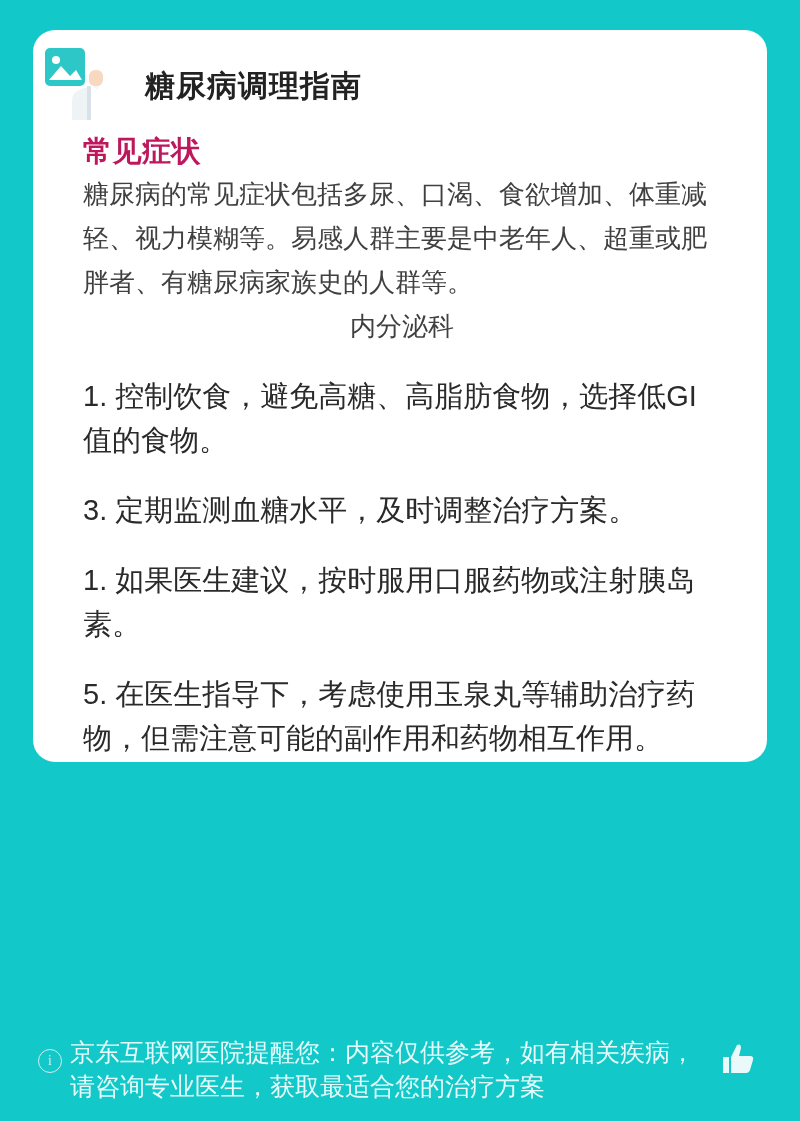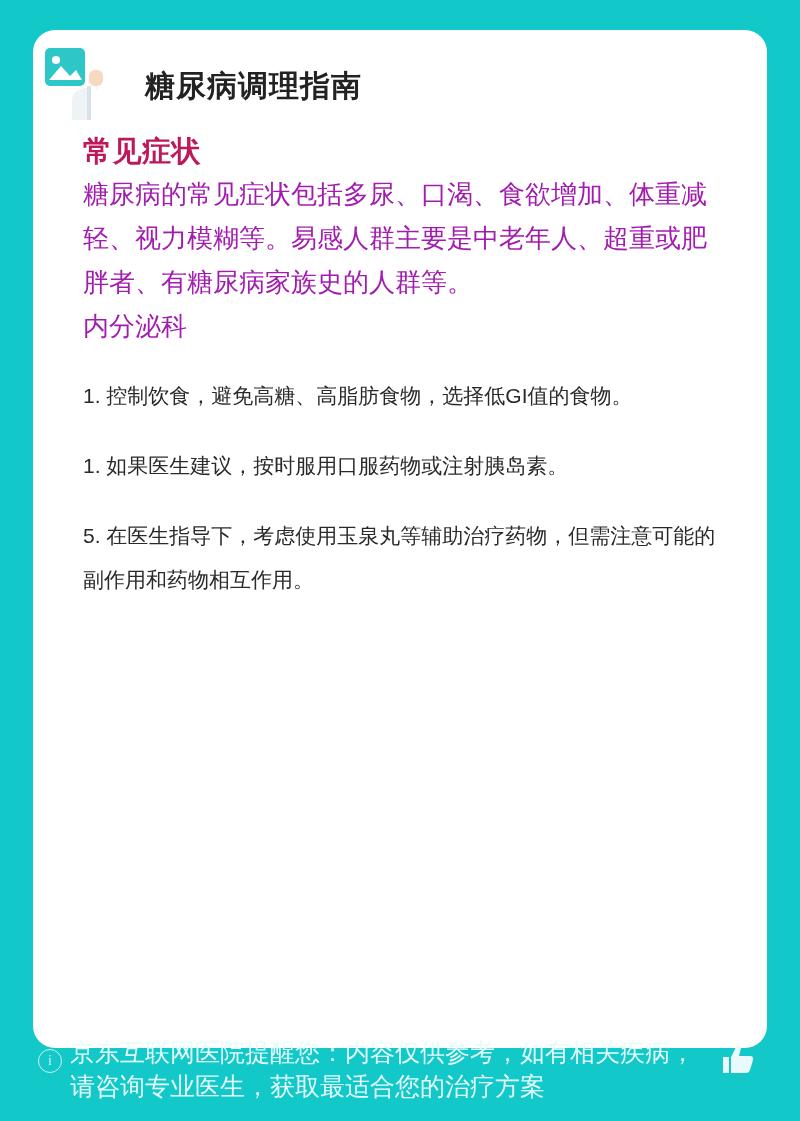--- a/index.html
+++ b/index.html
@@ -17,21 +17,21 @@
     position: relative;
     width: 800px;
     height: 1121px;
     box-sizing: border-box;
   }
   .card {
     position: absolute;
     left: 33px;
     top: 30px;
     width: 734px;
-    height: 1018px;
+    height: 732px;
     background: #ffffff;
     border-radius: 22px;
   }
   .doc-icon {
     position: absolute;
     left: 8px;
     top: 12px;
     width: 70px;
     height: 80px;
   }
@@ -61,29 +61,29 @@
     letter-spacing: 0.5px;
   }
   .sec-symptoms { margin-top: 20px; }
   .sec-dept { margin-top: 46px; }
   .sec-points { margin-top: 42px; }
 
   p.body {
     margin: 0;
     font-size: 26px;
     line-height: 44px;
-    color: #a21caf;
+    color: #404040;
   }
   .symptom-text { margin-top: 20px; }
-  .dept-text { margin-top: 22px; }
+  .dept-text { margin-top: 22px; text-align: center; }
 
   .point {
     margin: 0;
     margin-top: 26px;
-    font-size: 21px;
+    font-size: 29px;
     line-height: 44px;
     color: #2a2a2a;
   }
   .footer {
     position: absolute;
     left: 33px;
     bottom: 22px;
     width: 734px;
     height: 72px;
   }
@@ -141,20 +141,21 @@
     <div class="title">糖尿病调理指南</div>
 
     <div class="content">
 
       <h2 class="section sec-symptoms">常见症状</h2>
       <p class="body symptom-text">糖尿病的常见症状包括多尿、口渴、食欲增加、体重减轻、视力模糊等。易感人群主要是中老年人、超重或肥胖者、有糖尿病家族史的人群等。</p>
 
       <p class="body dept-text">内分泌科</p>
 
       <p class="point">1. 控制饮食，避免高糖、高脂肪食物，选择低GI值的食物。</p>
+      <p class="point">3. 定期监测血糖水平，及时调整治疗方案。</p>
       <p class="point">1. 如果医生建议，按时服用口服药物或注射胰岛素。</p>
       <p class="point">5. 在医生指导下，考虑使用玉泉丸等辅助治疗药物，但需注意可能的副作用和药物相互作用。</p>
 
     </div>
   </div>
 
   <div class="footer">
     <div class="footer-icon">i</div>
     <div class="footer-text">京东互联网医院提醒您：内容仅供参考，如有相关疾病，请咨询专业医生，获取最适合您的治疗方案</div>
     <span class="thumb">

